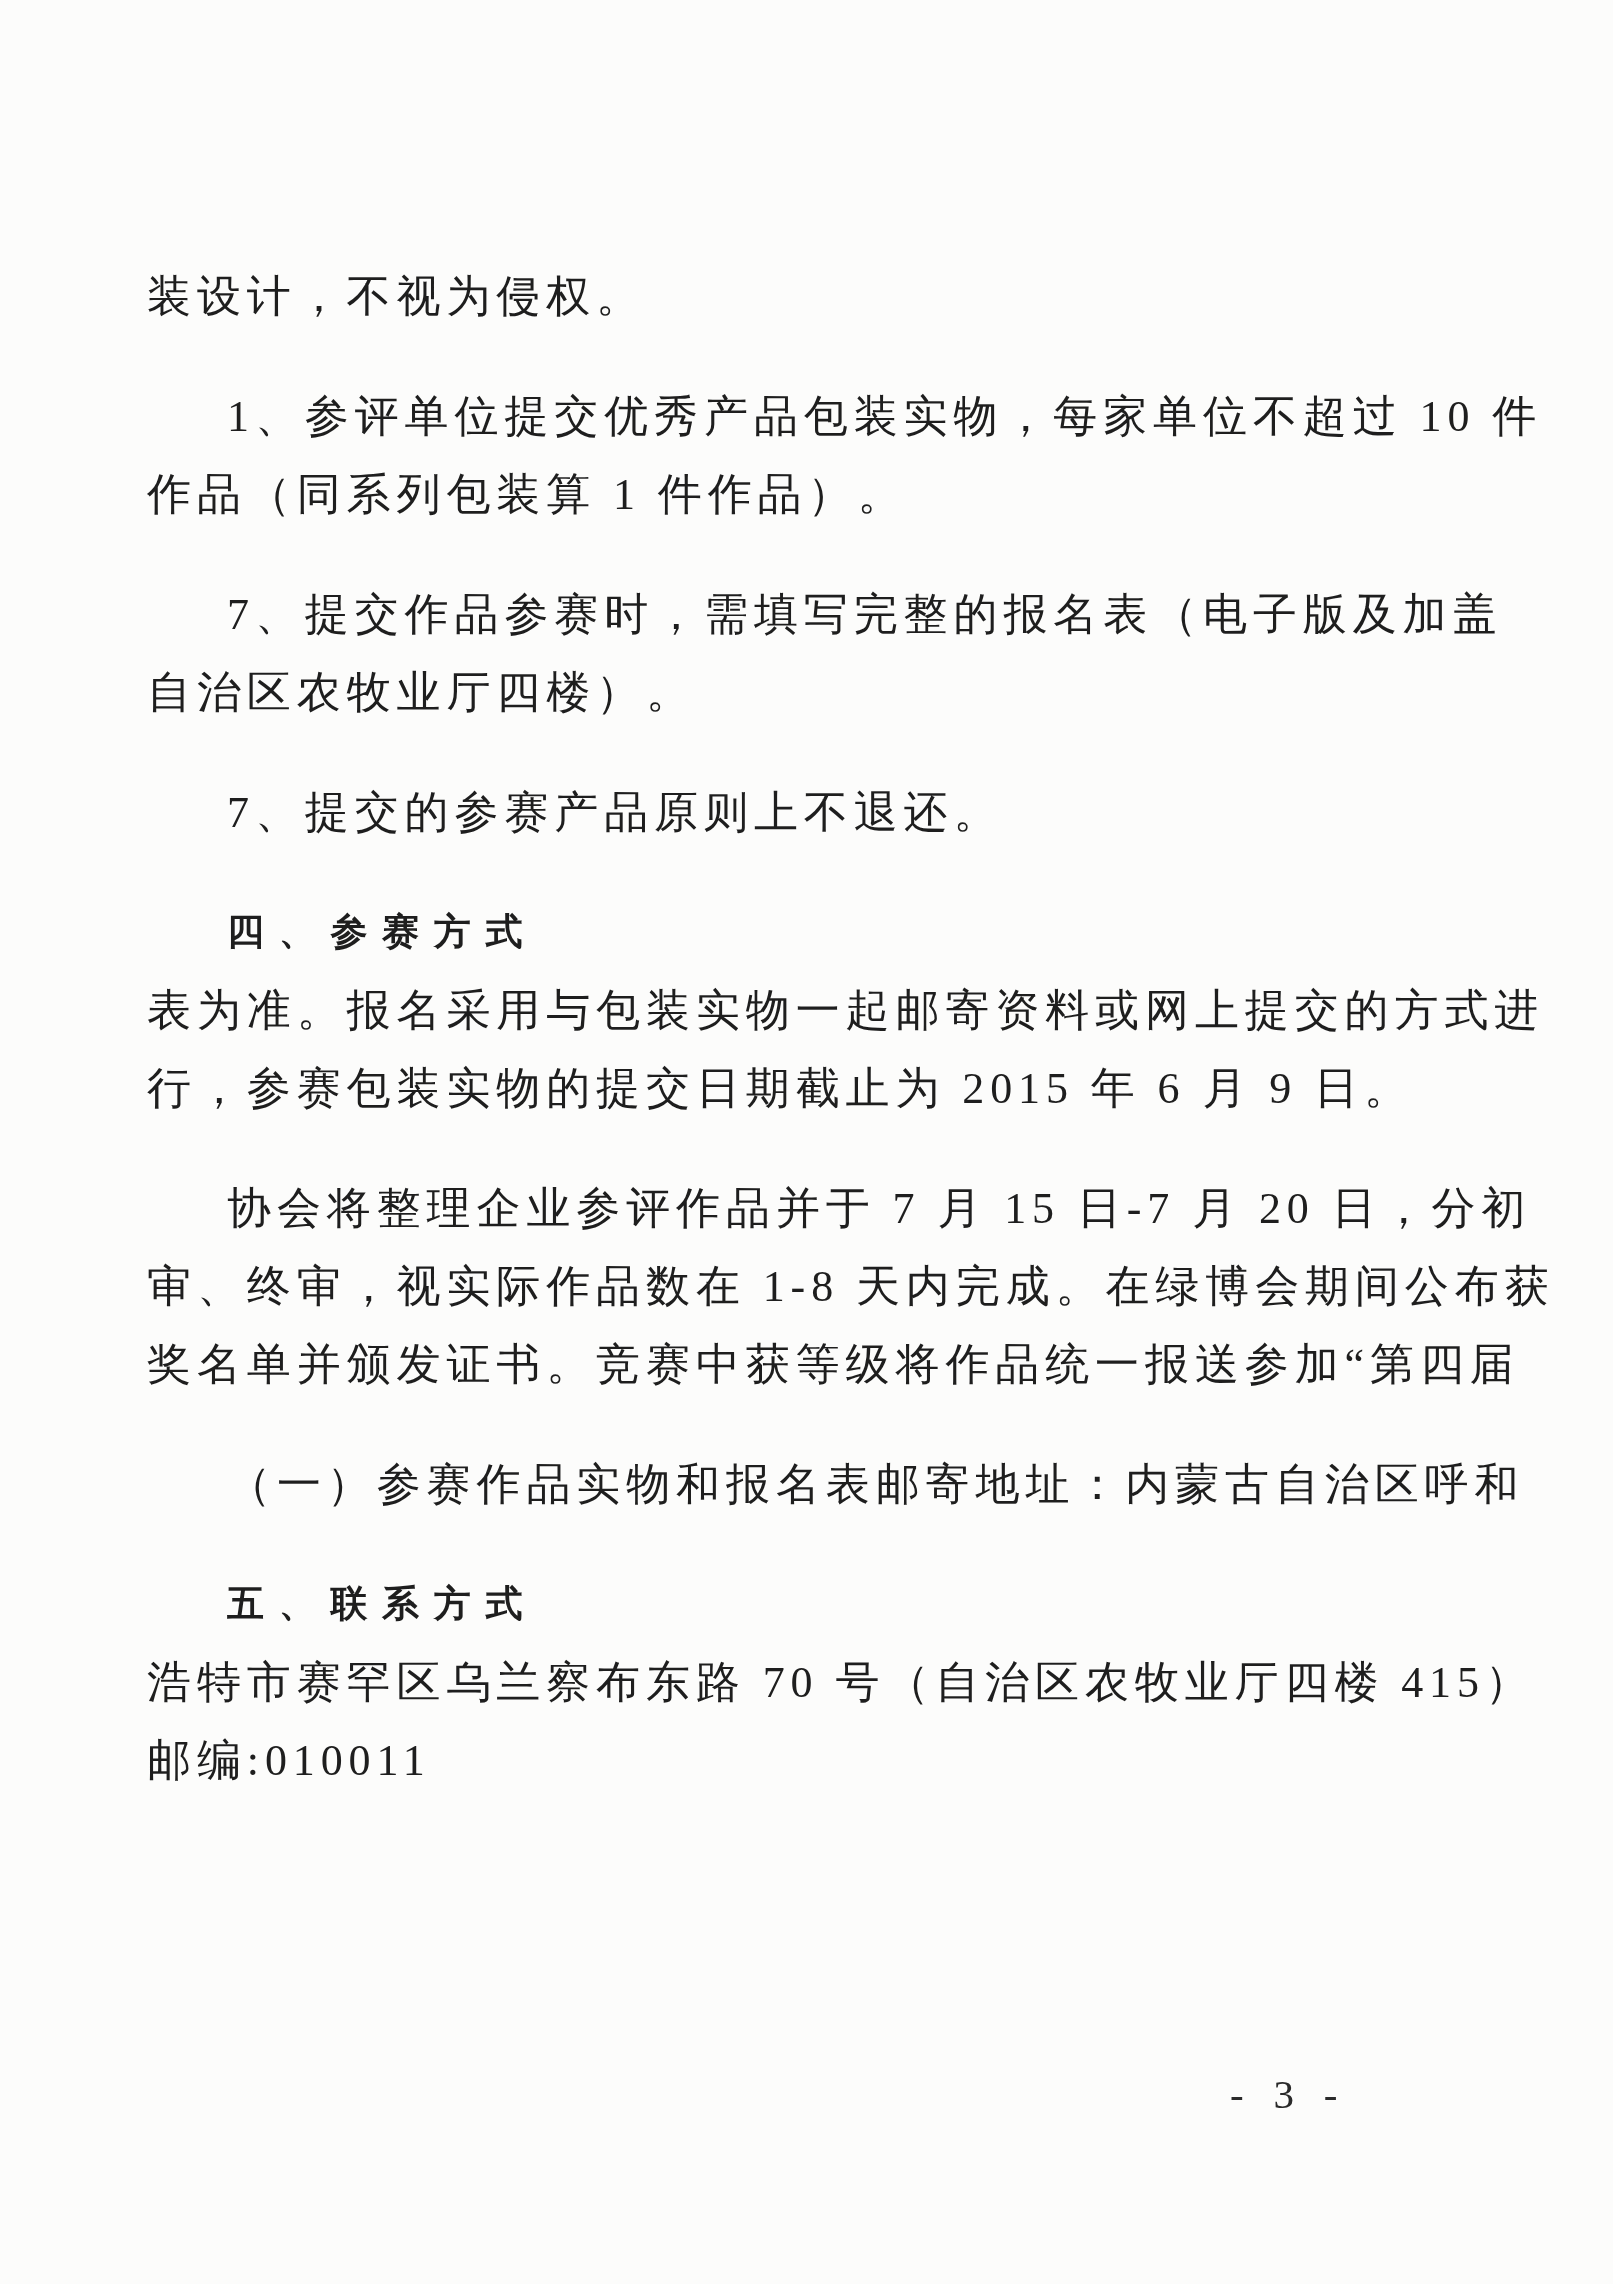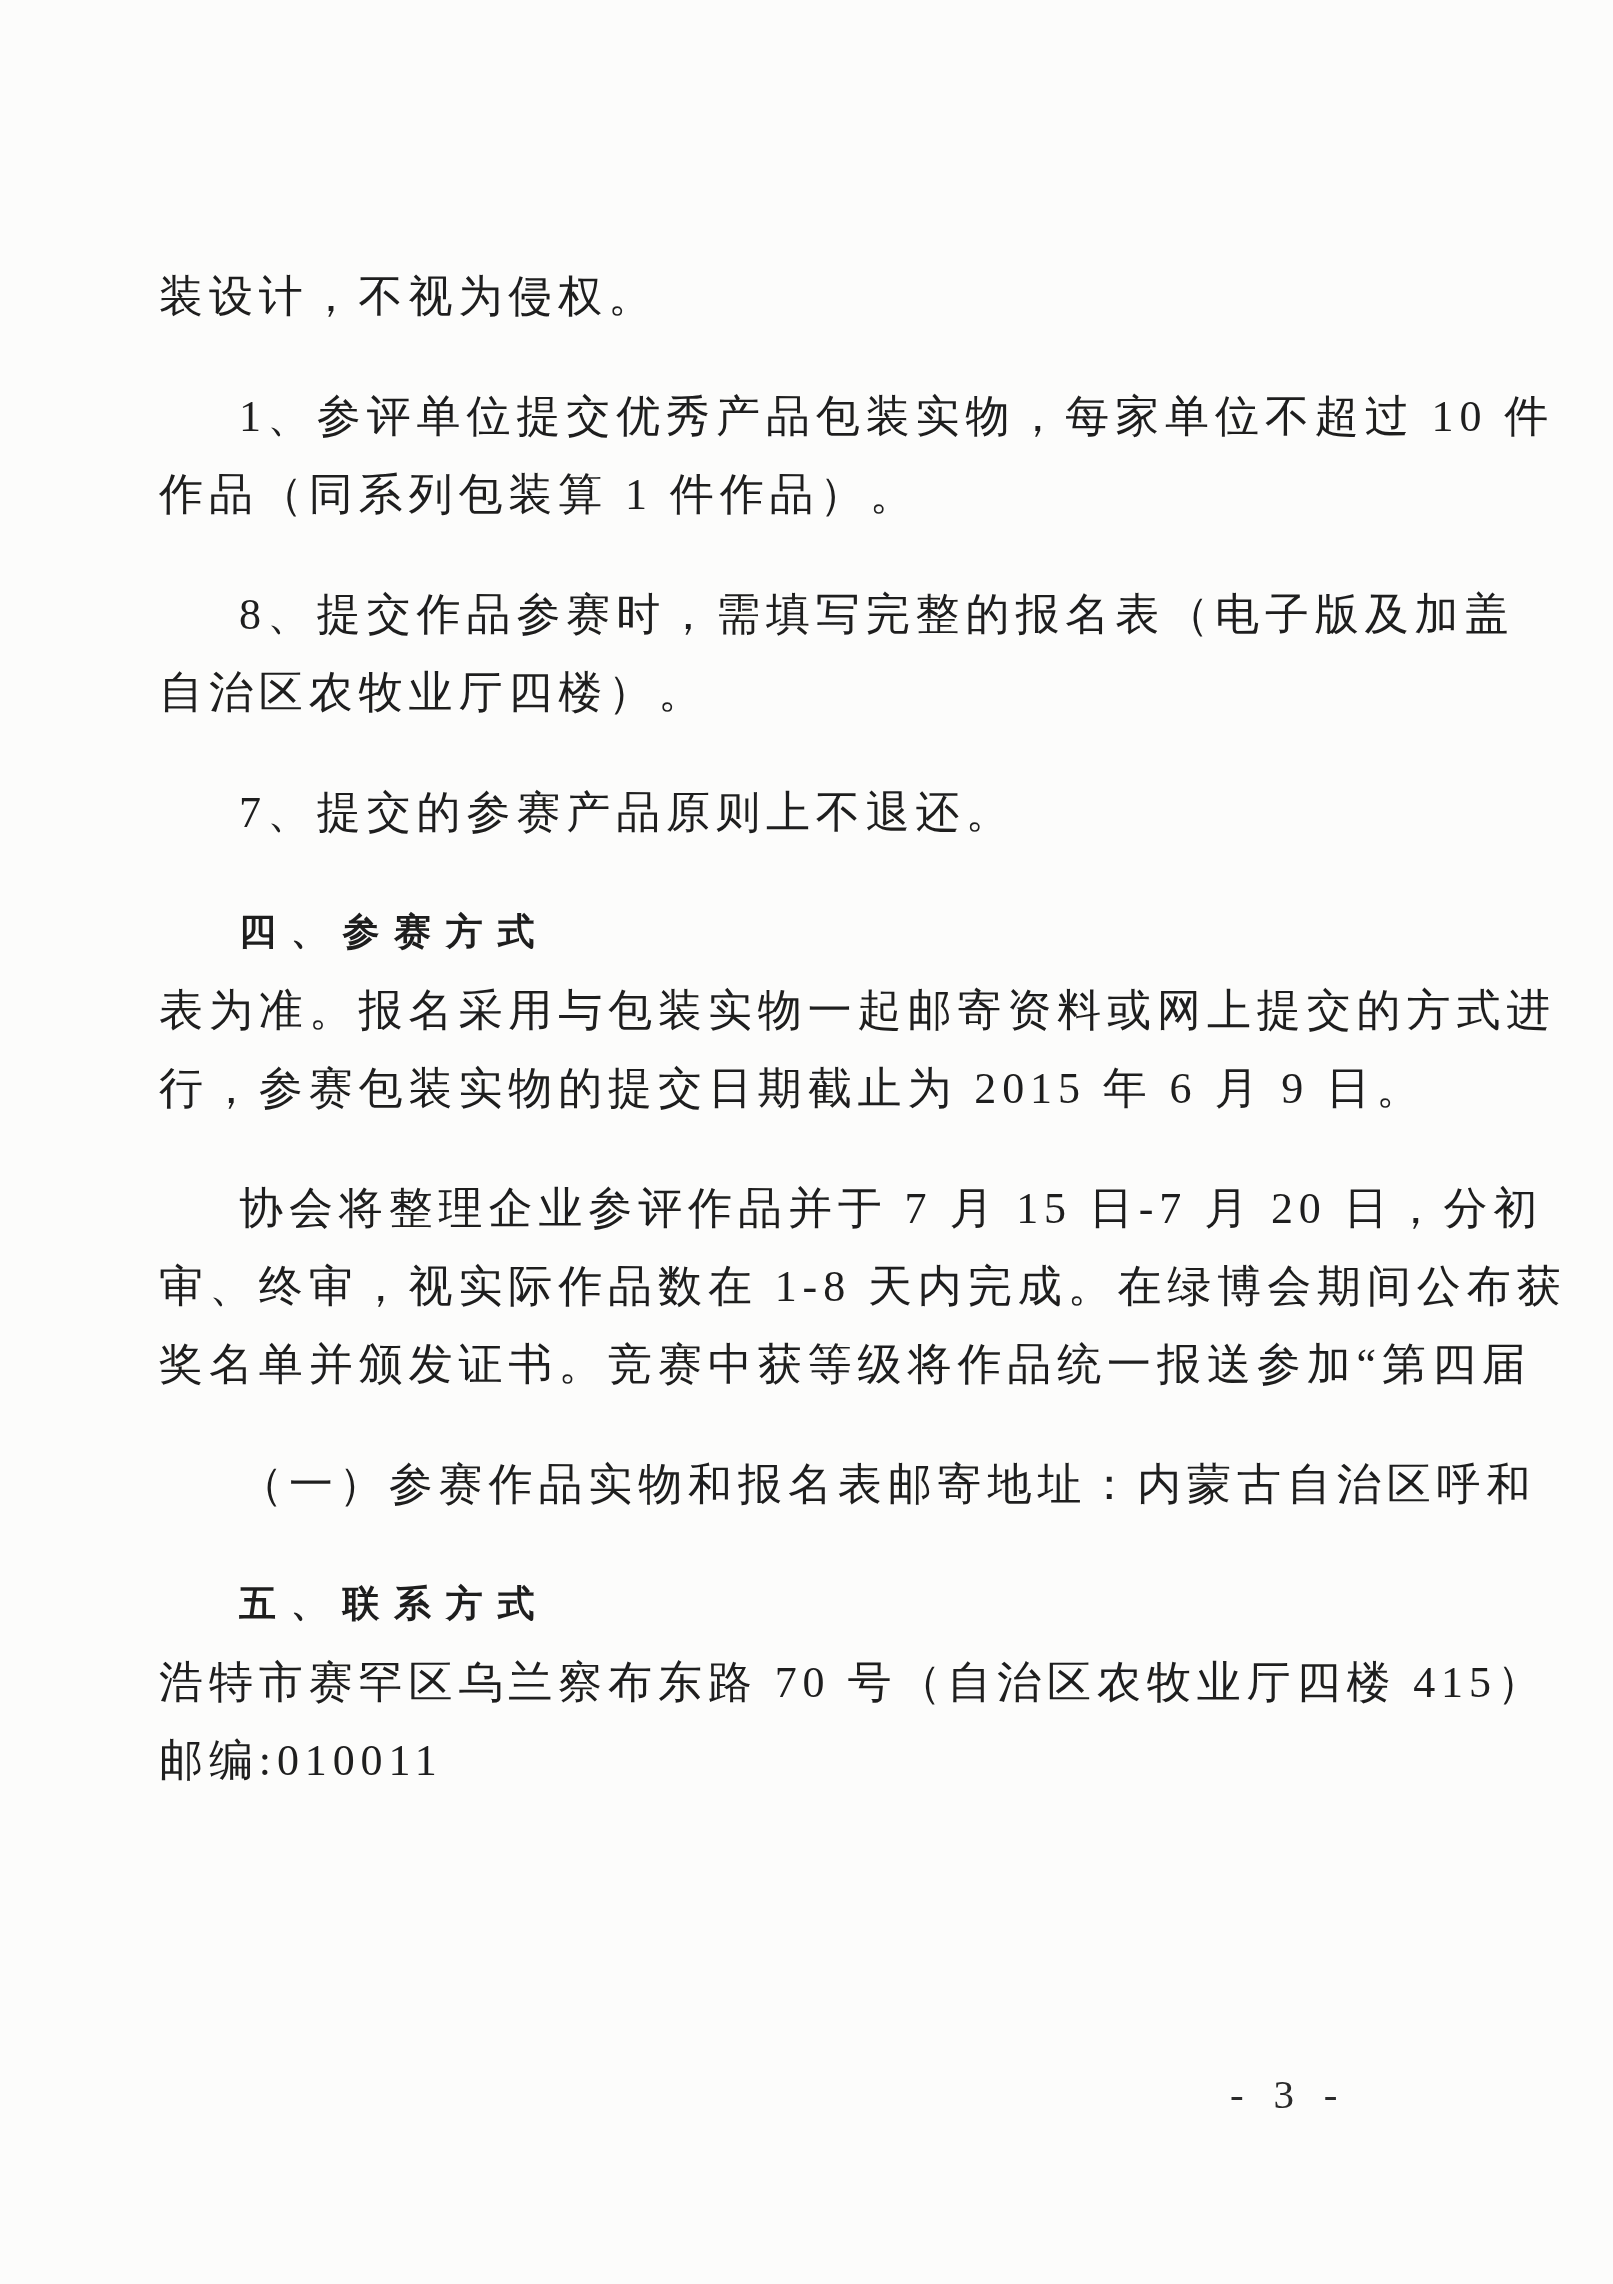--- a/index.html
+++ b/index.html
@@ -14,21 +14,21 @@
     background: #fcfcfb;
     color: #1e1e1e;
     font-family: "Liberation Serif", "DejaVu Serif", serif;
   }
   .page {
     position: absolute;
     inset: 0;
   }
   .content {
     position: absolute;
-    left: 159px;
+    left: 147px;
     top: 257px;
     width: 1333px;
   }
   .line {
     height: 78px;
     display: flex;
     align-items: center;
     font-size: 44px;
     letter-spacing: 5.9px;
     white-space: pre;
@@ -56,21 +56,21 @@
   }
 </style>
 </head>
 <body>
 
 <div class="page">
   <div class="content" id="doc-content">
       <div class="line">装设计，不视为侵权。</div>
       <div class="line para-start indent">1、参评单位提交优秀产品包装实物，每家单位不超过 10 件</div>
       <div class="line">作品（同系列包装算 1 件作品）。</div>
-      <div class="line para-start indent">8、提交作品参赛时，需填写完整的报名表（电子版及加盖</div>
+      <div class="line para-start indent">7、提交作品参赛时，需填写完整的报名表（电子版及加盖</div>
       <div class="line">自治区农牧业厅四楼）。</div>
       <div class="line para-start indent">7、提交的参赛产品原则上不退还。</div>
       <div class="line para-start indent heading">四、参赛方式</div>
       <div class="line">表为准。报名采用与包装实物一起邮寄资料或网上提交的方式进</div>
       <div class="line">行，参赛包装实物的提交日期截止为 2015 年 6 月 9 日。</div>
       <div class="line para-start indent">协会将整理企业参评作品并于 7 月 15 日-7 月 20 日，分初</div>
       <div class="line">审、终审，视实际作品数在 1-8 天内完成。在绿博会期间公布获</div>
       <div class="line">奖名单并颁发证书。竞赛中获等级将作品统一报送参加“第四届</div>
       <div class="line para-start indent">（一）参赛作品实物和报名表邮寄地址：内蒙古自治区呼和</div>
       <div class="line para-start indent heading">五、联系方式</div>

